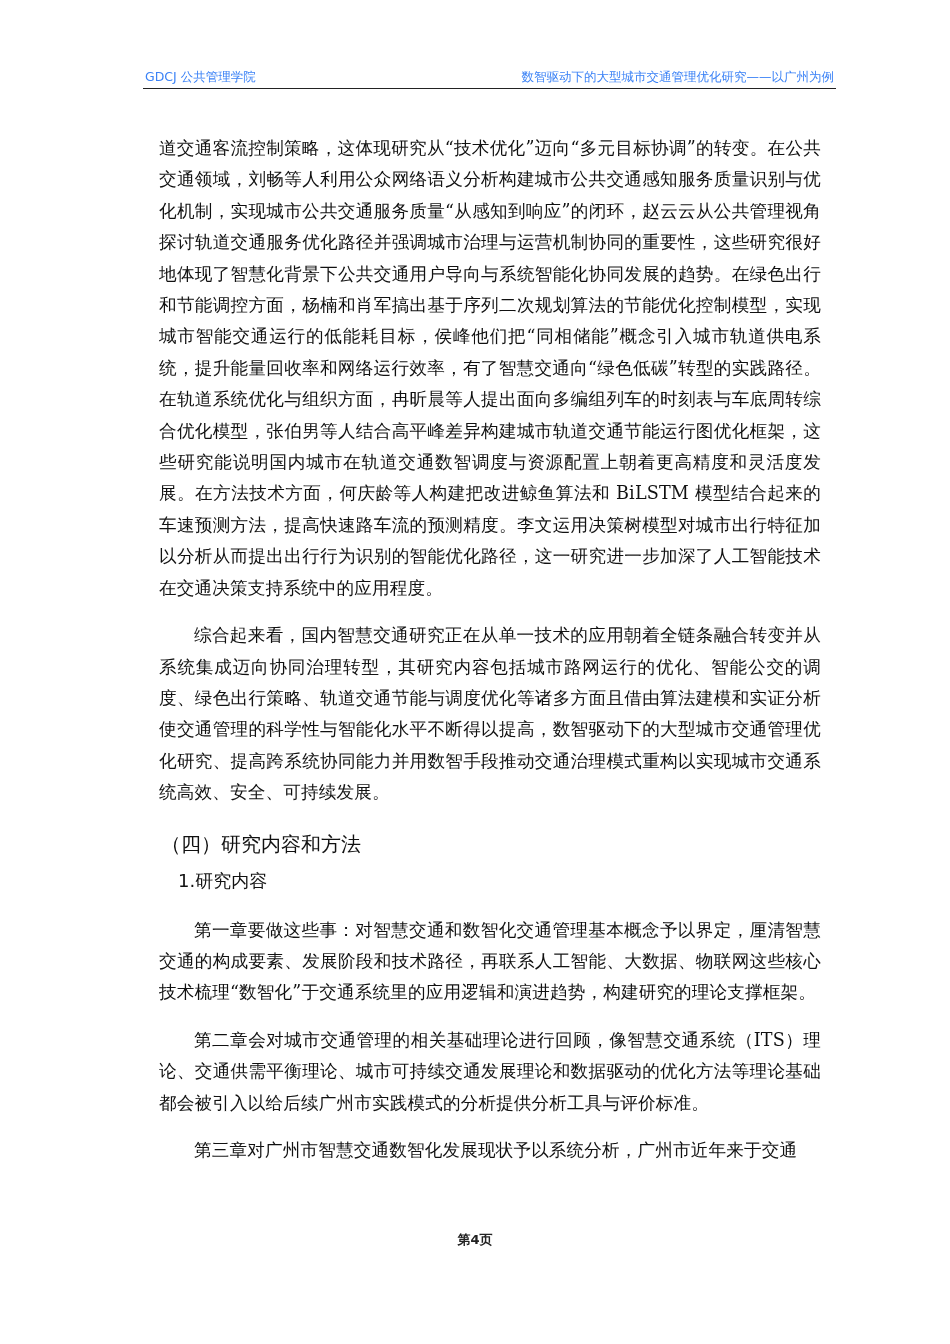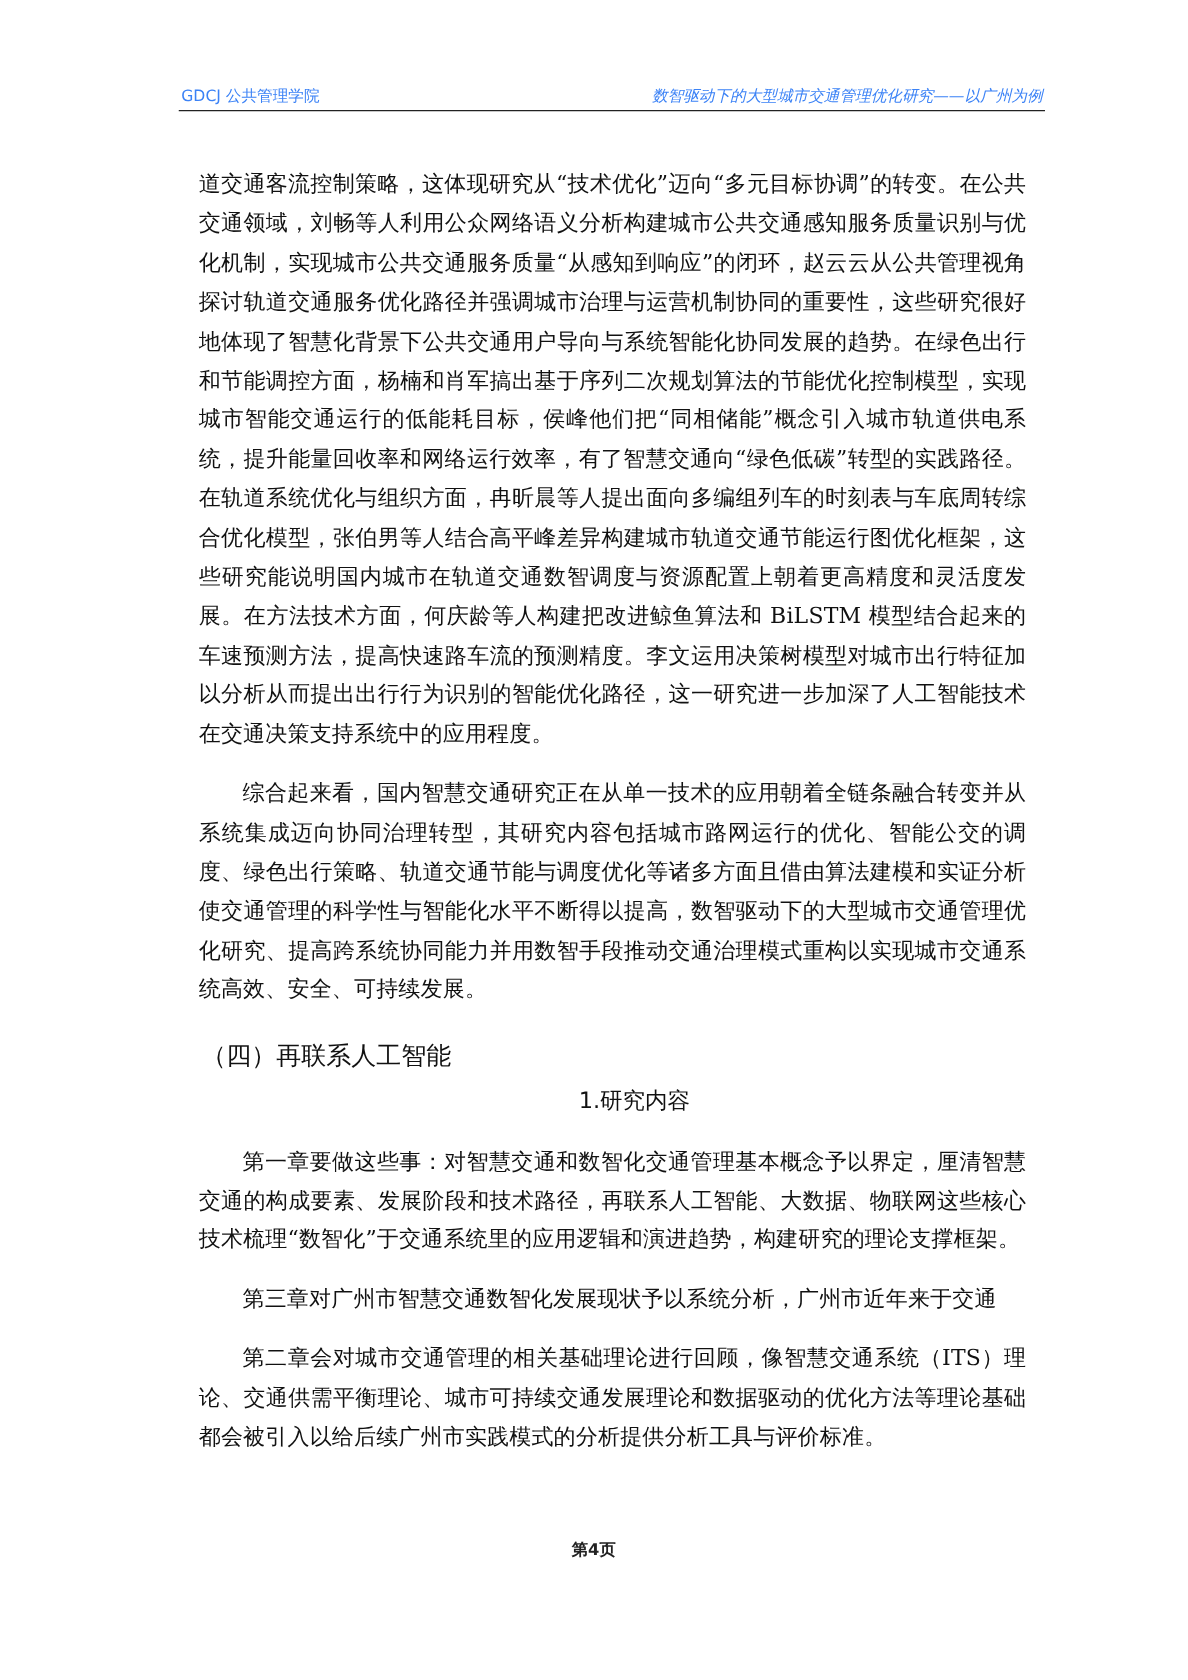--- a/index.html
+++ b/index.html
@@ -28,21 +28,20 @@
     }
     .page-header .left {
       position: absolute;
       left: 2px;
       top: 1px;
     }
     .page-header .right {
       position: absolute;
       right: 2px;
       top: 1px;
-      font-style: italic;
     }
     .content {
       position: absolute;
       left: 143px;
       top: 117px;
       width: 694px;
     }
     .para {
       margin: 16px;
       font-size: 17.6px;
@@ -62,21 +61,20 @@
       padding-left: 18px;
       font-weight: normal;
     }
     .h3 {
       margin: 0;
       font-family: "DejaVu Sans", "Liberation Sans", sans-serif;
       font-size: 18px;
       line-height: 36px;
       padding-left: 35px;
       font-weight: normal;
-      text-align: center;
     }
     .page-footer {
       position: absolute;
       left: 0;
       width: 950px;
       top: 1231px;
       text-align: center;
       font-family: "DejaVu Sans", "Liberation Sans", sans-serif;
       font-size: 13px;
       font-weight: bold;
@@ -87,20 +85,20 @@
 <body>
 
 <div class="page-header">
   <span class="left">GDCJ 公共管理学院</span>
   <span class="right">数智驱动下的大型城市交通管理优化研究——以广州为例</span>
 </div>
 
 <div class="content">
   <p class="para">道交通客流控制策略，这体现研究从“技术优化”迈向“多元目标协调”的转变。在公共交通领域，刘畅等人利用公众网络语义分析构建城市公共交通感知服务质量识别与优化机制，实现城市公共交通服务质量“从感知到响应”的闭环，赵云云从公共管理视角探讨轨道交通服务优化路径并强调城市治理与运营机制协同的重要性，这些研究很好地体现了智慧化背景下公共交通用户导向与系统智能化协同发展的趋势。在绿色出行和节能调控方面，杨楠和肖军搞出基于序列二次规划算法的节能优化控制模型，实现城市智能交通运行的低能耗目标，侯峰他们把“同相储能”概念引入城市轨道供电系统，提升能量回收率和网络运行效率，有了智慧交通向“绿色低碳”转型的实践路径。在轨道系统优化与组织方面，冉昕晨等人提出面向多编组列车的时刻表与车底周转综合优化模型，张伯男等人结合高平峰差异构建城市轨道交通节能运行图优化框架，这些研究能说明国内城市在轨道交通数智调度与资源配置上朝着更高精度和灵活度发展。在方法技术方面，何庆龄等人构建把改进鲸鱼算法和 BiLSTM 模型结合起来的车速预测方法，提高快速路车流的预测精度。李文运用决策树模型对城市出行特征加以分析从而提出出行行为识别的智能优化路径，这一研究进一步加深了人工智能技术在交通决策支持系统中的应用程度。</p>
   <p class="para indent">综合起来看，国内智慧交通研究正在从单一技术的应用朝着全链条融合转变并从系统集成迈向协同治理转型，其研究内容包括城市路网运行的优化、智能公交的调度、绿色出行策略、轨道交通节能与调度优化等诸多方面且借由算法建模和实证分析使交通管理的科学性与智能化水平不断得以提高，数智驱动下的大型城市交通管理优化研究、提高跨系统协同能力并用数智手段推动交通治理模式重构以实现城市交通系统高效、安全、可持续发展。</p>
-  <h2 class="h2">（四）再联系人工智能</h2>
+  <h2 class="h2">（四）研究内容和方法</h2>
   <h3 class="h3">1.研究内容</h3>
   <p class="para indent">第一章要做这些事：对智慧交通和数智化交通管理基本概念予以界定，厘清智慧交通的构成要素、发展阶段和技术路径，再联系人工智能、大数据、物联网这些核心技术梳理“数智化”于交通系统里的应用逻辑和演进趋势，构建研究的理论支撑框架。</p>
+  <p class="para indent">第二章会对城市交通管理的相关基础理论进行回顾，像智慧交通系统（ITS）理论、交通供需平衡理论、城市可持续交通发展理论和数据驱动的优化方法等理论基础都会被引入以给后续广州市实践模式的分析提供分析工具与评价标准。</p>
   <p class="para indent">第三章对广州市智慧交通数智化发展现状予以系统分析，广州市近年来于交通</p>
-  <p class="para indent">第二章会对城市交通管理的相关基础理论进行回顾，像智慧交通系统（ITS）理论、交通供需平衡理论、城市可持续交通发展理论和数据驱动的优化方法等理论基础都会被引入以给后续广州市实践模式的分析提供分析工具与评价标准。</p>
 </div>
 
 <div class="page-footer">第4页</div>
 
 </body></html>

